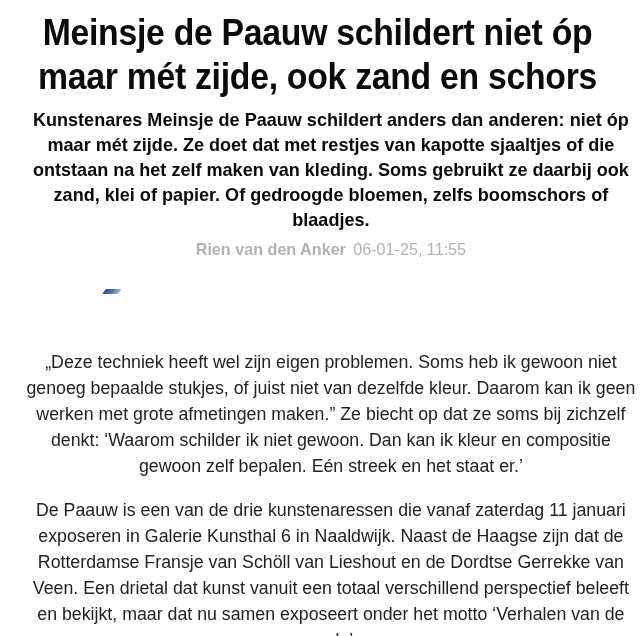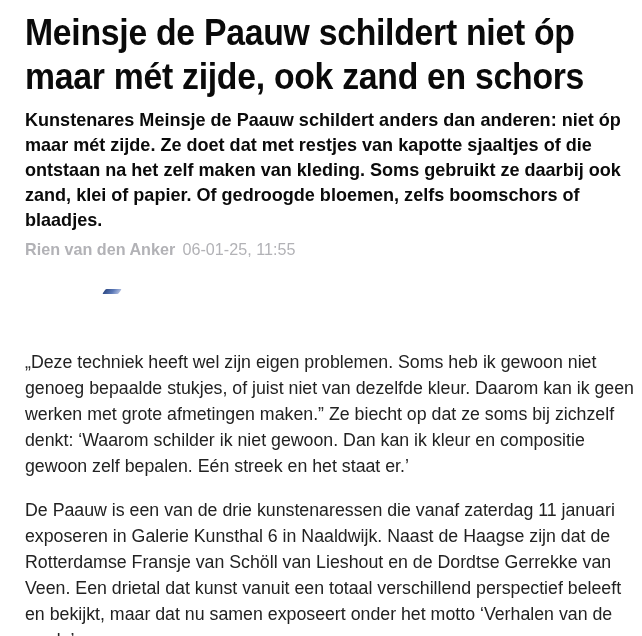--- a/index.html
+++ b/index.html
@@ -11,20 +11,21 @@
     overflow: hidden;
     font-family: "Liberation Sans", sans-serif;
   }
   .page {
     box-sizing: border-box;
     width: 642px;
     height: 636px;
     padding-left: 25px;
     overflow: hidden;
     background: #ffffff;
+    text-align: center;
   }
   
   .cond-head {
     width: 650px;
     transform: scaleX(0.90);
     transform-origin: 0 0;
   }
   .cond-text {
     width: 644px;
     transform: scaleX(0.95);

